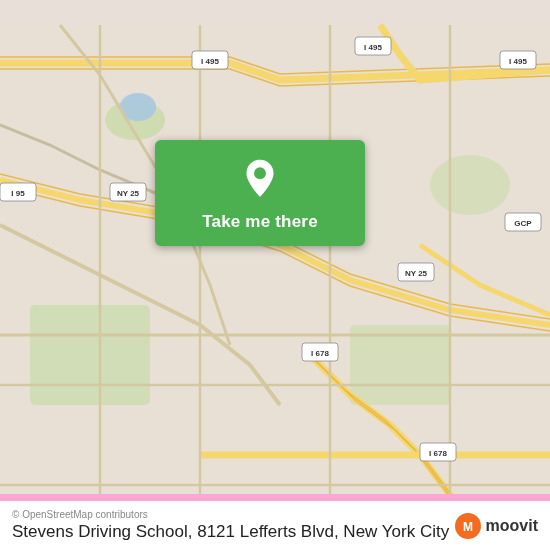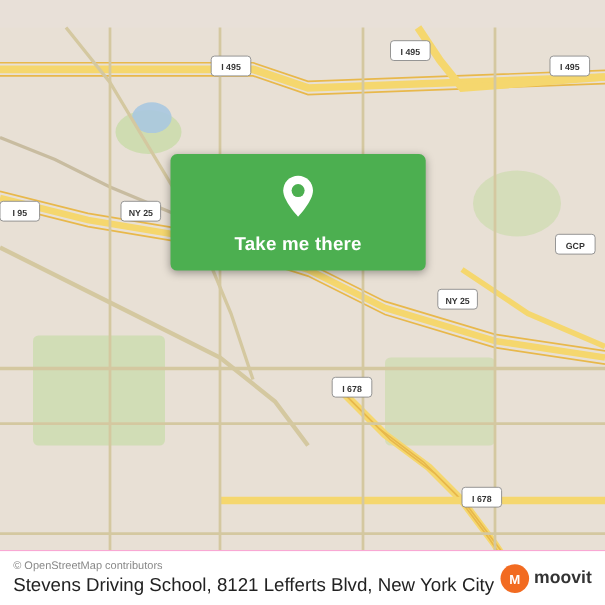--- a/index.html
+++ b/index.html
@@ -35,21 +35,21 @@
       left: 0;
       width: 100%;
       height: 100%;
     }
 
     
     #take-me-there-card {
       position: absolute;
       top: 140px;
       left: 155px;
-      width: 232px;
+      width: 210px;
       background-color: #4caf50;
       border-radius: 6px;
       display: flex;
       flex-direction: column;
       align-items: center;
       padding: 18px 12px 14px 12px;
       box-shadow: 0 2px 8px rgba(0,0,0,0.35);
       cursor: pointer;
     }
 
@@ -71,21 +71,21 @@
     #bottom-bar {
       position: absolute;
       bottom: 0;
       left: 0;
       width: 100%;
       background-color: white;
       padding: 8px 12px;
       display: flex;
       align-items: center;
       justify-content: space-between;
-      border-top: 1px solid #f9a8d4;
+      border-top: 7px solid #f9a8d4;
     }
 
     #bottom-left {
       display: flex;
       flex-direction: column;
     }
 
     #copyright-text {
       font-size: 10px;
       color: #888;

